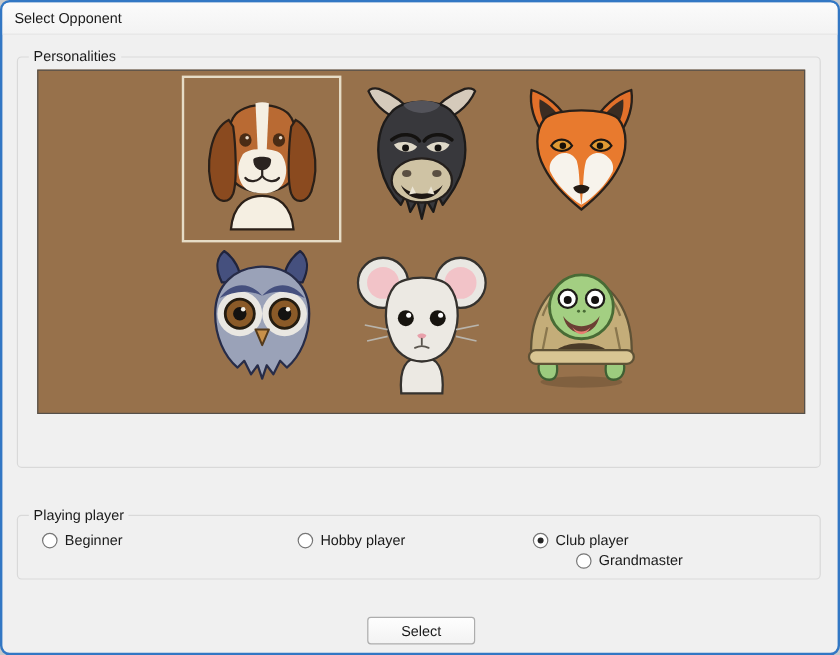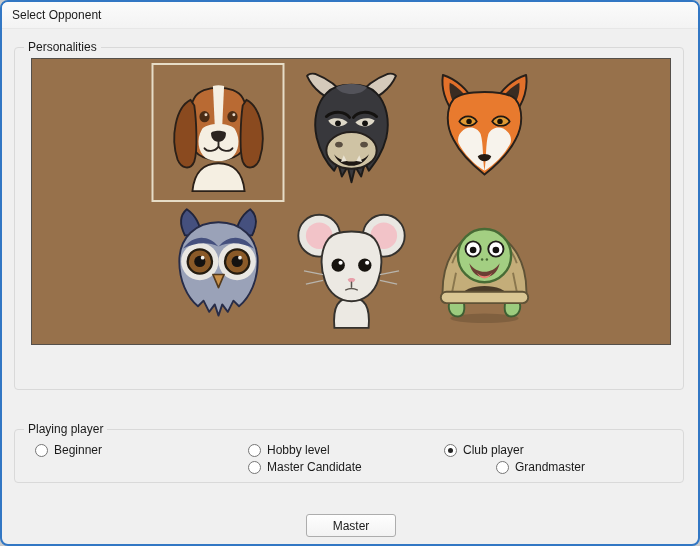--- a/index.html
+++ b/index.html
@@ -59,21 +59,21 @@
     box-sizing:border-box;width:13px;height:13px;border-radius:50%;
     border:1px solid #767676;background:#fff;margin-right:6px;position:relative;flex:none;
   }
   .rdot.checked::after{
     content:"";position:absolute;left:3px;top:3px;width:5px;height:5px;
     border-radius:50%;background:#262626;
   }
   .rlabel{font-size:12px;color:#1a1a1a;white-space:nowrap;}
   .r0{left:20px;top:11px;} .r1{left:20px;top:28px;}
   .r2{left:233px;top:11px;} .r3{left:233px;top:28px;}
-  .r4{left:429px;top:11px;} .r5{left:481px;top:28px;}
+  .r4{left:429px;top:11px;} .r5{left:465px;top:28px;}
   .cancel{
     position:absolute;left:304px;top:512px;width:90px;height:23px;
     box-sizing:border-box;border:1px solid #adadad;border-radius:3px;
     background:linear-gradient(#fefefe,#f3f3f3);
     font-family:"Liberation Sans",sans-serif;font-size:12px;color:#1a1a1a;
   }
 </style>
 </head>
 <body>
 
@@ -208,31 +208,27 @@
 
   <div class="groupbox gb-level">
     <span class="gb-label">Playing player</span>
 
     <label class="radio r0">
       <span class="rdot"></span>
       <span class="rlabel">Beginner</span>
     </label>
     <label class="radio r2">
       <span class="rdot"></span>
-      <span class="rlabel">Hobby level</span>
-    </label>
-    <label class="radio r3">
-      <span class="rdot"></span>
-      <span class="rlabel">Master Candidate</span>
+      <span class="rlabel">Hobby player</span>
     </label>
     <label class="radio r4">
       <span class="rdot checked"></span>
       <span class="rlabel">Club player</span>
     </label>
     <label class="radio r5">
       <span class="rdot"></span>
       <span class="rlabel">Grandmaster</span>
     </label>
   </div>
 
-  <button class="cancel">Master</button>
+  <button class="cancel">Select</button>
 
 </div>
 
 </body></html>

